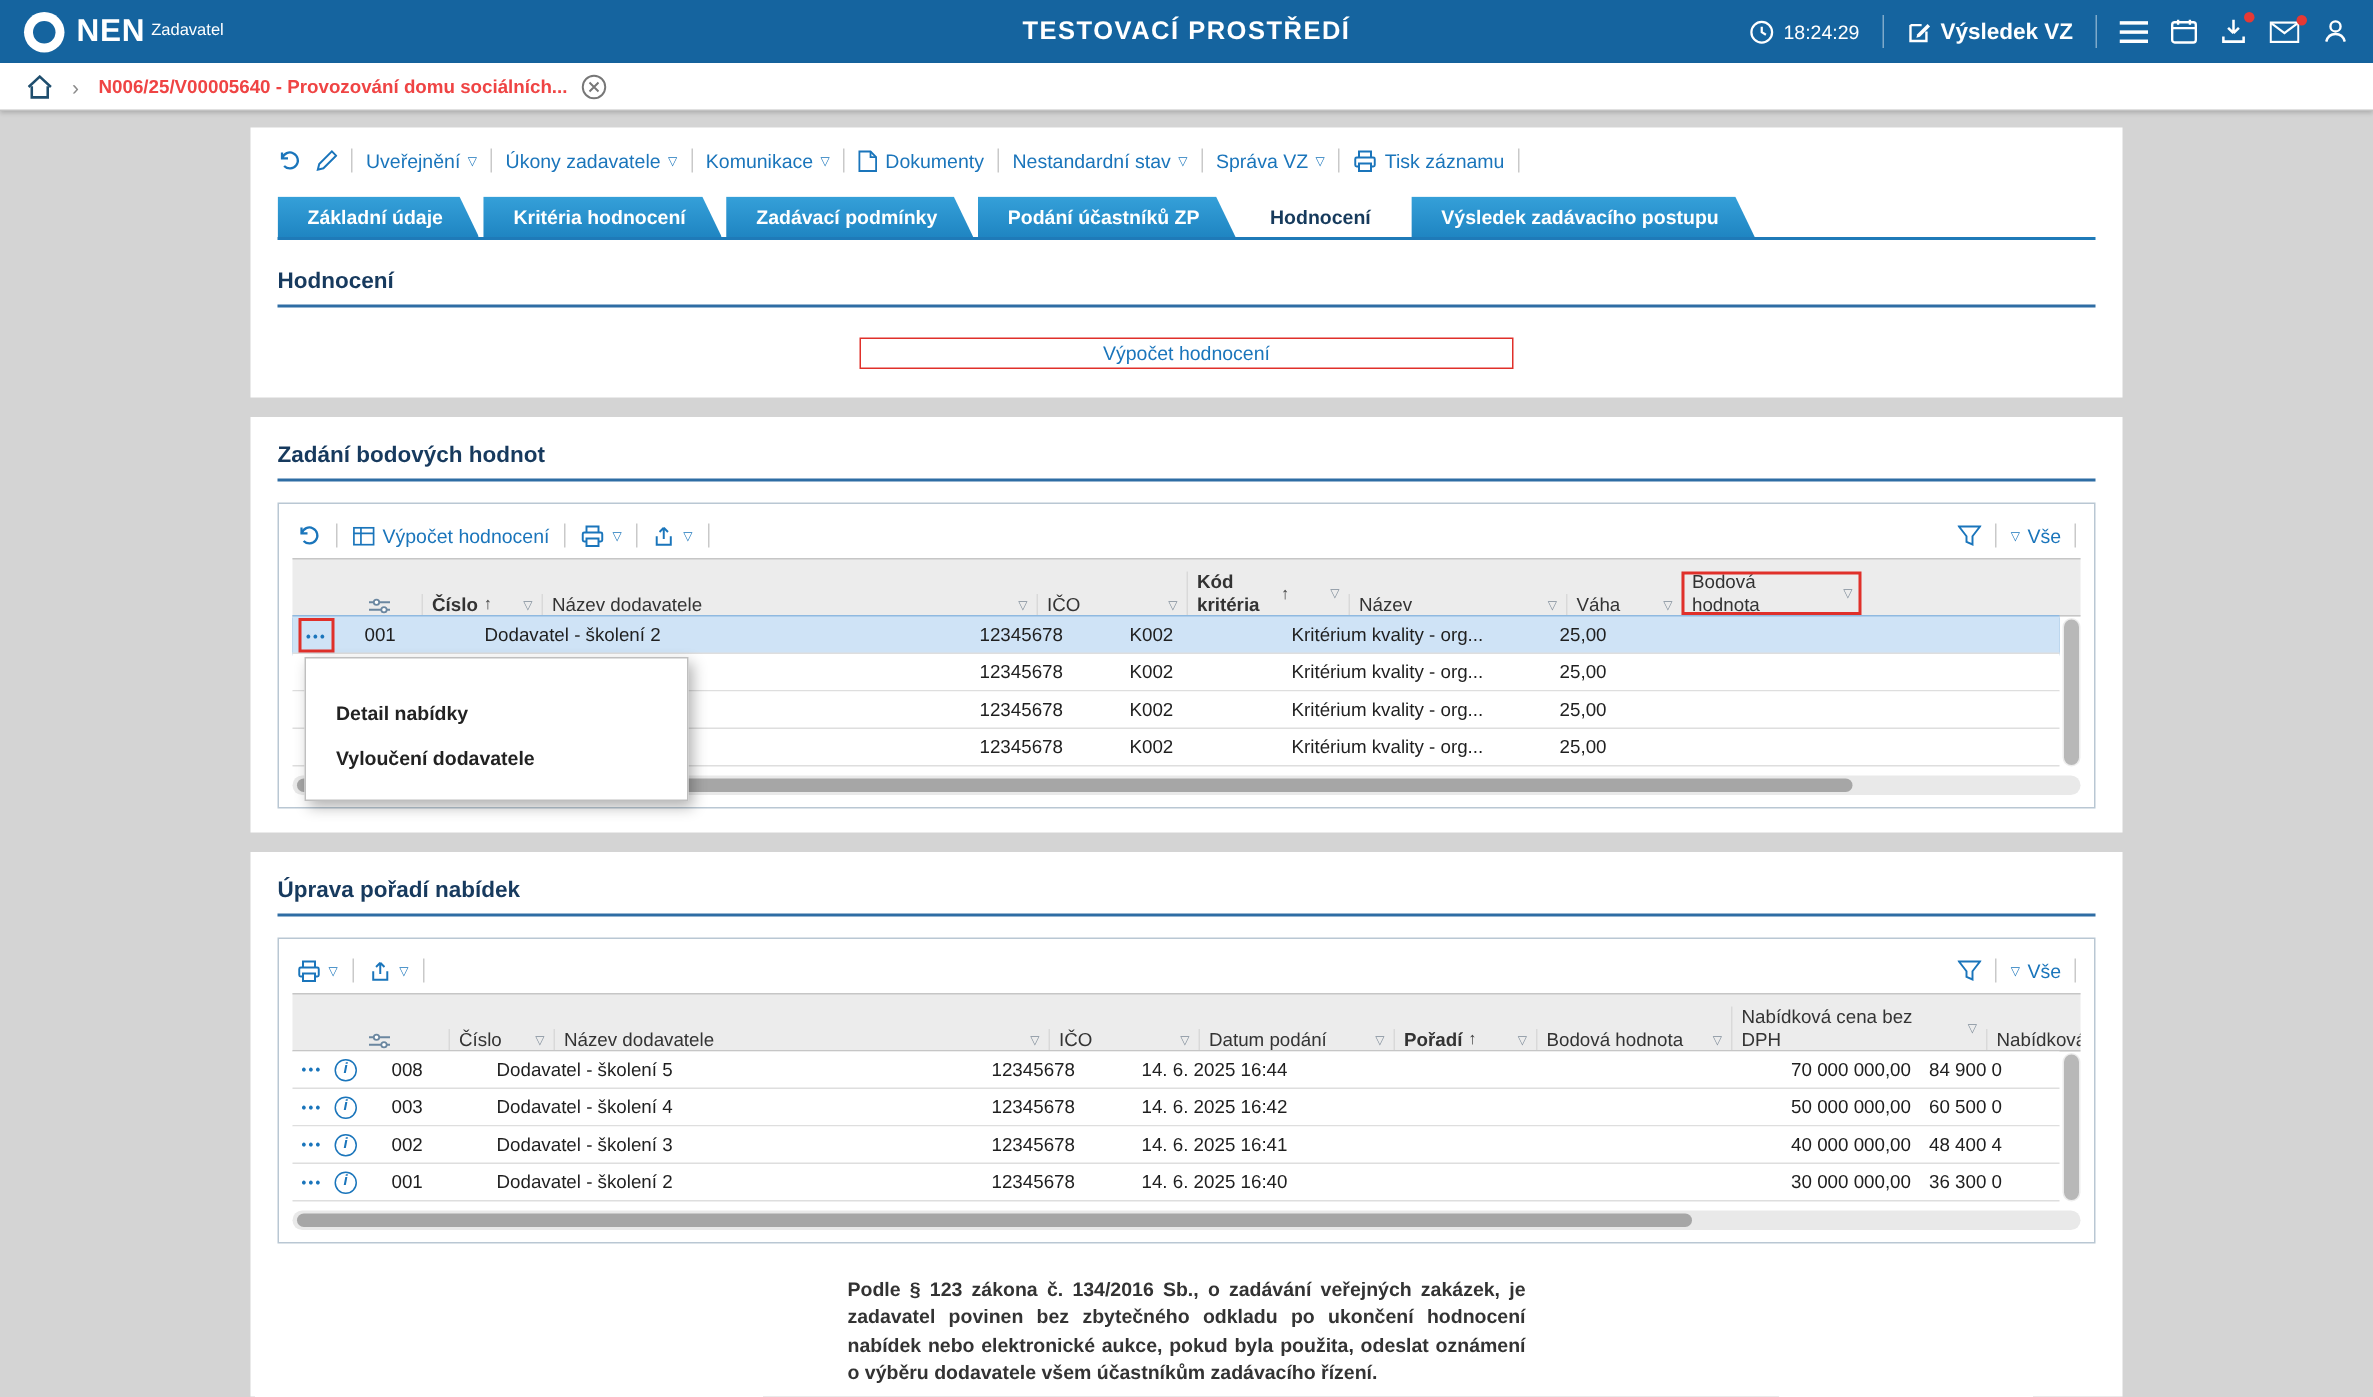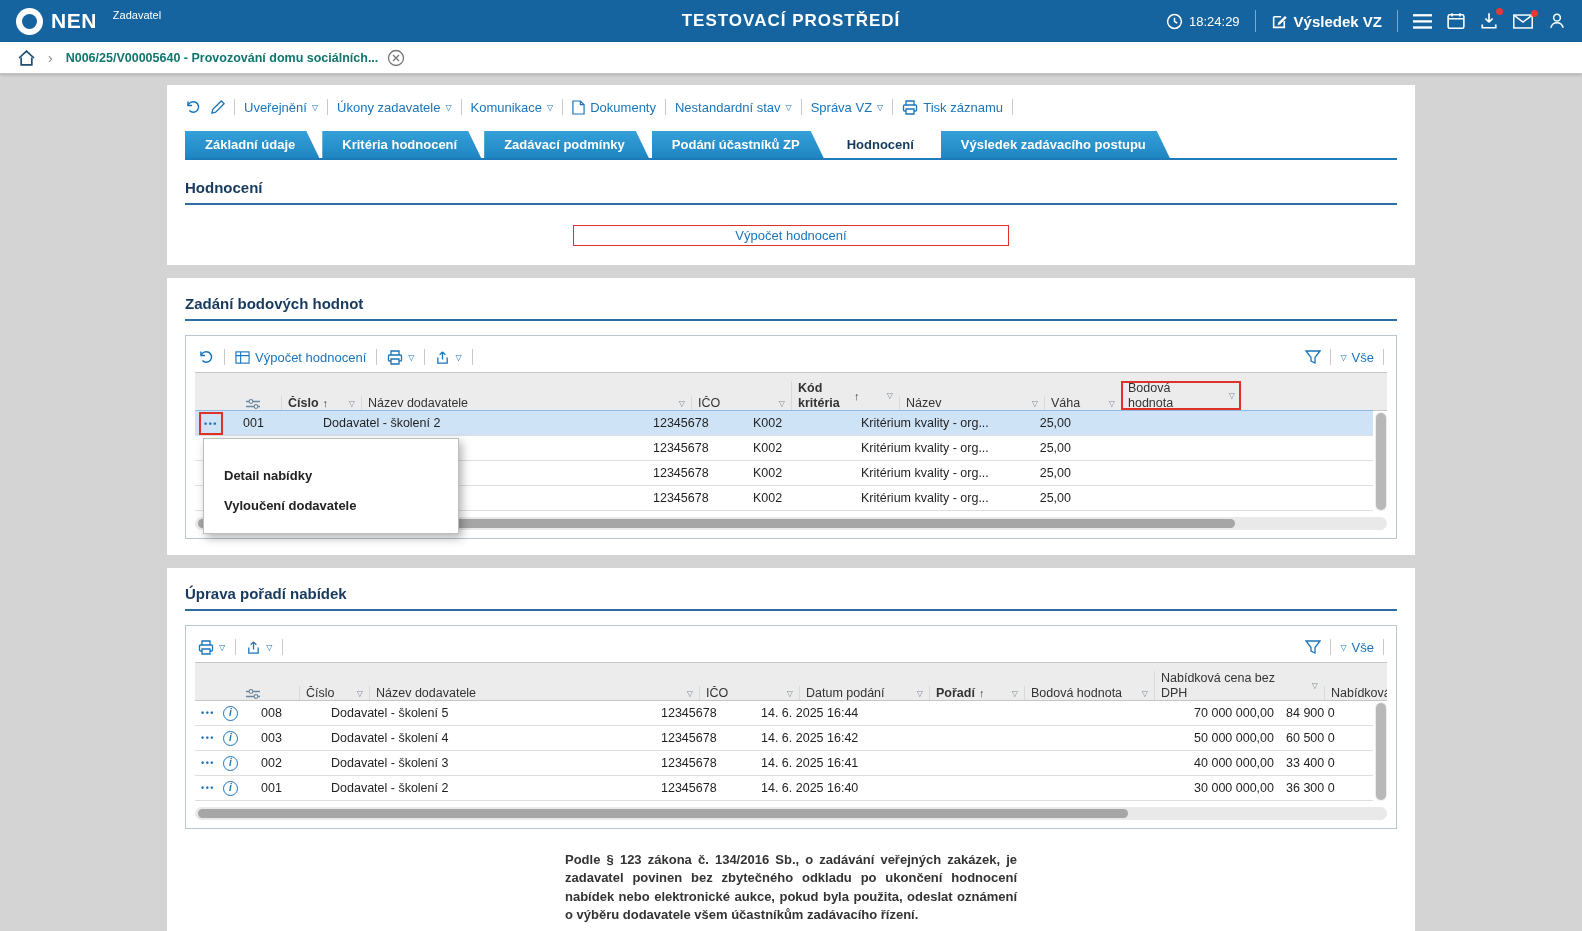--- a/index.html
+++ b/index.html
@@ -4,40 +4,40 @@
 <style>
   * { margin:0; padding:0; box-sizing:border-box; }
   html,body { width:1582px; height:931px; overflow:hidden;
     font-family:"Liberation Sans","DejaVu Sans",sans-serif; background:#d4d4d4; }
 
   
   .topbar { height:42px; background:#15649f; display:flex; align-items:center;
     padding:0 16px; position:relative; color:#fff; }
   .logo { width:27px; height:27px; border-radius:50%; background:#fff; position:relative; margin-right:8px; flex:0 0 auto; cursor:pointer; }
   .logo::after { content:""; position:absolute; inset:6px; border-radius:50%; background:#15649f; }
-  .brand { display:flex; align-items:flex-start; gap:16px; }
+  .brand { display:flex; align-items:center; gap:4px; }
   .brand-name { font-size:21px; font-weight:bold; letter-spacing:.5px; }
   .brand-sub { font-size:11px; margin-bottom:2px; }
   .env-title { position:absolute; left:50%; transform:translateX(-50%);
     font-size:17px; font-weight:bold; letter-spacing:1px; }
   .top-right { margin-left:auto; display:flex; align-items:center; gap:15px; }
   .top-item { display:flex; align-items:center; gap:6px; cursor:pointer; position:relative; }
   .top-sep { width:1px; height:22px; background:rgba(255,255,255,.45); }
   .time-text { font-size:13px; }
   .create-label { font-size:15px; font-weight:bold; }
   .ic { display:inline-block; vertical-align:middle; }
   .badge-dot { position:absolute; top:-4px; right:-5px; width:7px; height:7px; background:#e53935; border-radius:50%; }
 
   
   .crumbbar { height:32px; background:#fff; display:flex; align-items:center; gap:13px;
     padding:0 18px; border-bottom:1px solid #c2c2c2; box-shadow:0 1px 3px rgba(0,0,0,.18);
     position:relative; z-index:5; }
   .crumb-chevron { color:#8a8a8a; font-size:14px; }
   .crumb-item { display:flex; align-items:center; gap:9px; cursor:pointer; }
-  .crumb-text { font-size:12.5px; font-weight:bold; color:#0f766e; }
+  .crumb-text { font-size:12.5px; font-weight:bold; color:#ef4444; }
 
   
   .page { height:857px; overflow:hidden; padding-top:11px; }
   .content { width:1248px; margin:0 auto; }
   .block { background:#fff; padding:6px 18px 0; }
   .block2 { padding:8px 18px 16px; }
   .block3 { padding:8px 18px 80px; }
   .gap { height:13px; }
 
   
@@ -551,21 +551,21 @@
                   <span class="dots">•••</span>
                   <span class="info-circle">i</span>
                 </div>
               <div class="td d1">002</div>
               <div class="td d2">Dodavatel - školení 3</div>
               <div class="td d3">12345678</div>
               <div class="td d4">14. 6. 2025 16:41</div>
               <div class="td d5"></div>
               <div class="td d6"></div>
               <div class="td d7 num">40 000 000,00</div>
-              <div class="td d8">33 400 0</div>
+              <div class="td d8">48 400 4</div>
             </div>
             <div class="tr">
               <div class="cell-icons d0">
                   <span class="dots">•••</span>
                   <span class="info-circle">i</span>
                 </div>
               <div class="td d1">001</div>
               <div class="td d2">Dodavatel - školení 2</div>
               <div class="td d3">12345678</div>
               <div class="td d4">14. 6. 2025 16:40</div>

